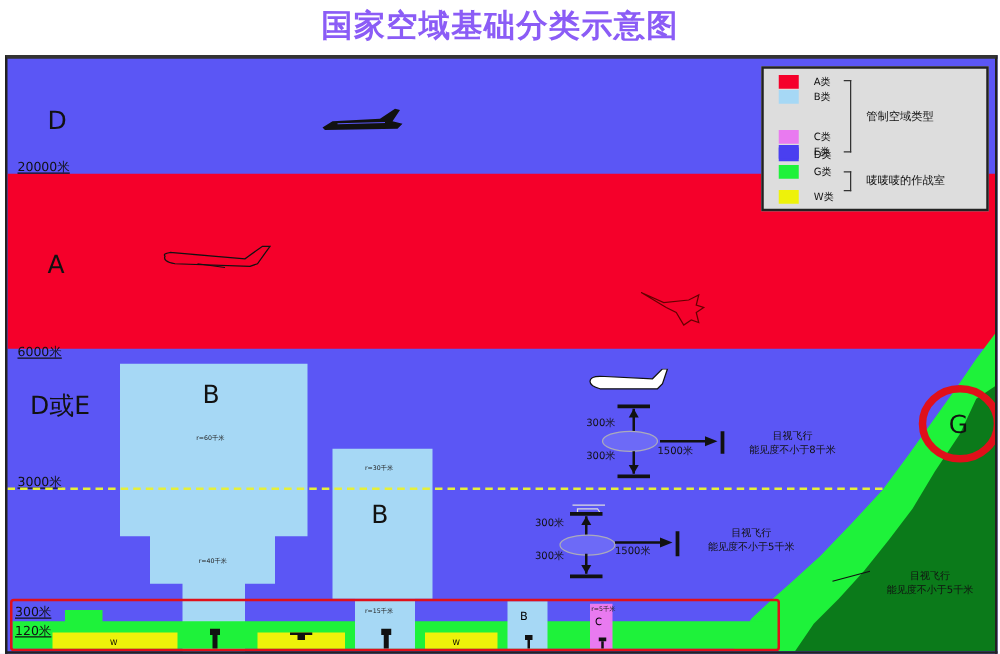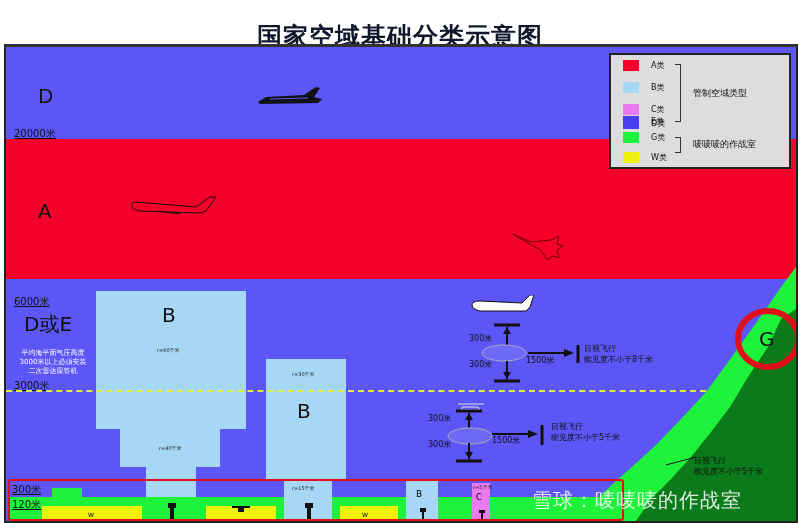--- a/index.html
+++ b/index.html
@@ -1,33 +1,33 @@
 <!DOCTYPE html>
 <html><head>
 <meta charset="utf-8">
 <style>
   html,body{margin:0;padding:0;background:#fff;}
   body{width:800px;height:523px;position:relative;overflow:hidden;font-family:"DejaVu Sans","Liberation Sans",sans-serif;}
-  .title{position:absolute;left:0;top:4px;width:800px;text-align:center;font-family:"DejaVu Serif","Liberation Serif",serif;font-weight:bold;font-size:25px;color:#0f172a;letter-spacing:1px;margin-top:16px;}
+  .title{position:absolute;left:0;top:4px;width:800px;text-align:center;font-family:"DejaVu Serif","Liberation Serif",serif;font-weight:bold;font-size:25px;color:#8b5cf6;letter-spacing:1px;}
   .frame{position:absolute;left:4px;top:44px;width:790px;height:474px;background:#5b56f5;border:2px solid #222;border-top:3px solid #333;overflow:hidden;}
   .abs{position:absolute;}
   .band-a{left:0;top:92px;width:790px;height:140px;background:#f5002a;}
   .zone-letter{font-size:20px;color:#111;}
   .alt{font-size:10px;color:#111;text-decoration:underline;}
   .b-box{background:#a6d8f5;}
   .rtxt{font-size:5px;color:#222;}
   .big-b{font-size:20px;color:#111;}
   .dash{left:0;top:343px;width:700px;height:0;border-top:2px dashed #e6f03a;}
   .legend{right:5px;top:6px;width:178px;height:112px;background:#ddd;border:2px solid #222;}
   .lg-row{position:absolute;left:12px;height:13px;display:flex;align-items:center;font-size:8px;color:#111;}
   .sw{width:16px;height:11px;margin-right:12px;}
   .lg-brace{position:absolute;border:1px solid #333;border-left:none;width:5px;}
   .lg-group{position:absolute;font-size:9px;color:#111;}
   .small{font-size:8px;color:#111;}
-  .vfr{font-size:8px;color:#111;text-align:left;line-height:11px;}
+  .vfr{font-size:8px;color:#111;text-align:center;line-height:11px;}
   .ground{left:2px;top:432px;width:612px;height:38px;border:2px solid #e0101a;border-radius:3px;}
   .wm{font-size:20px;color:#fff;opacity:.85;letter-spacing:1px;}
 </style>
 </head>
 <body>
 
 <div class="title">国家空域基础分类示意图</div>
 
 <div class="frame">
 
@@ -39,28 +39,23 @@
     <ellipse cx="762" cy="292" rx="30" ry="28" fill="none" stroke="#e0101a" stroke-width="6"></ellipse>
     <line x1="660" y1="418" x2="690" y2="410" stroke="#111" stroke-width="1"></line>
   </svg>
 
   <div class="abs zone-letter" style="left:32px;top:37px">D</div>
   <div class="abs zone-letter" style="left:32px;top:152px">A</div>
   <div class="abs zone-letter" style="left:18px;top:264px">D或E</div>
   <div class="abs zone-letter" style="left:753px;top:280px">G</div>
 
   <div class="abs alt" style="left:8px;top:80px">20000米</div>
-  <div class="abs alt" style="left:8px;top:248px">6000米</div>
+  <div class="abs alt" style="left:8px;top:228px">6000米</div>
   <div class="abs alt" style="left:8px;top:332px">3000米</div>
 
-  <div class="abs" style="left:2px;top:302px;width:90px;text-align:center;font-size:7px;color:#fff;line-height:9px">
-    <div>平均海平面气压高度</div>
-    <div>3000米以上必须安装</div>
-    <div>二次雷达应答机</div>
-  </div>
 
   <div class="abs b-box" style="left:90px;top:244px;width:150px;height:138px"></div>
   <div class="abs b-box" style="left:114px;top:380px;width:100px;height:40px"></div>
   <div class="abs b-box" style="left:140px;top:418px;width:50px;height:56px"></div>
   <div class="abs big-b" style="left:156px;top:256px">B</div>
   <div class="abs rtxt" style="left:151px;top:300px">r=60千米</div>
   <div class="abs rtxt" style="left:153px;top:398px">r=40千米</div>
 
   <div class="abs b-box" style="left:260px;top:312px;width:80px;height:120px"></div>
   <div class="abs rtxt" style="left:286px;top:324px">r=30千米</div>
@@ -129,21 +124,21 @@
   <div class="abs vfr" style="left:688px;top:408px;width:100px">
     <div>目视飞行</div>
     <div>能见度不小于5千米</div>
   </div>
 
   <div class="abs legend">
     <div class="lg-row" style="top:4px">
         <span class="sw" style="background:#f5002a"></span>
         <span>A类</span>
       </div>
-    <div class="lg-row" style="top:26px">
+    <div class="lg-row" style="top:16px">
         <span class="sw" style="background:#a6d8f5"></span>
         <span>B类</span>
       </div>
     <div class="lg-row" style="top:48px">
         <span class="sw" style="background:#e97af0"></span>
         <span>C类</span>
       </div>
     <div class="lg-row" style="top:62px">
         <span class="sw" style="background:#4a3ff0"></span>
         <span>D类</span>
@@ -201,14 +196,13 @@
   <svg class="abs" style="left:226px;top:458px" width="18" height="8">
       <rect x="0" y="1" width="18" height="2" fill="#111"></rect>
       <rect x="6" y="3" width="6" height="4" fill="#111"></rect>
     </svg>
 
   <div class="abs alt" style="left:6px;top:436px">300米</div>
   <div class="abs alt" style="left:6px;top:451px">120米</div>
 
   <div class="abs ground"></div>
 
-  <div class="abs wm" style="left:526px;top:440px">雪球：唛唛唛的作战室</div>
 </div>
 
 </body></html>

